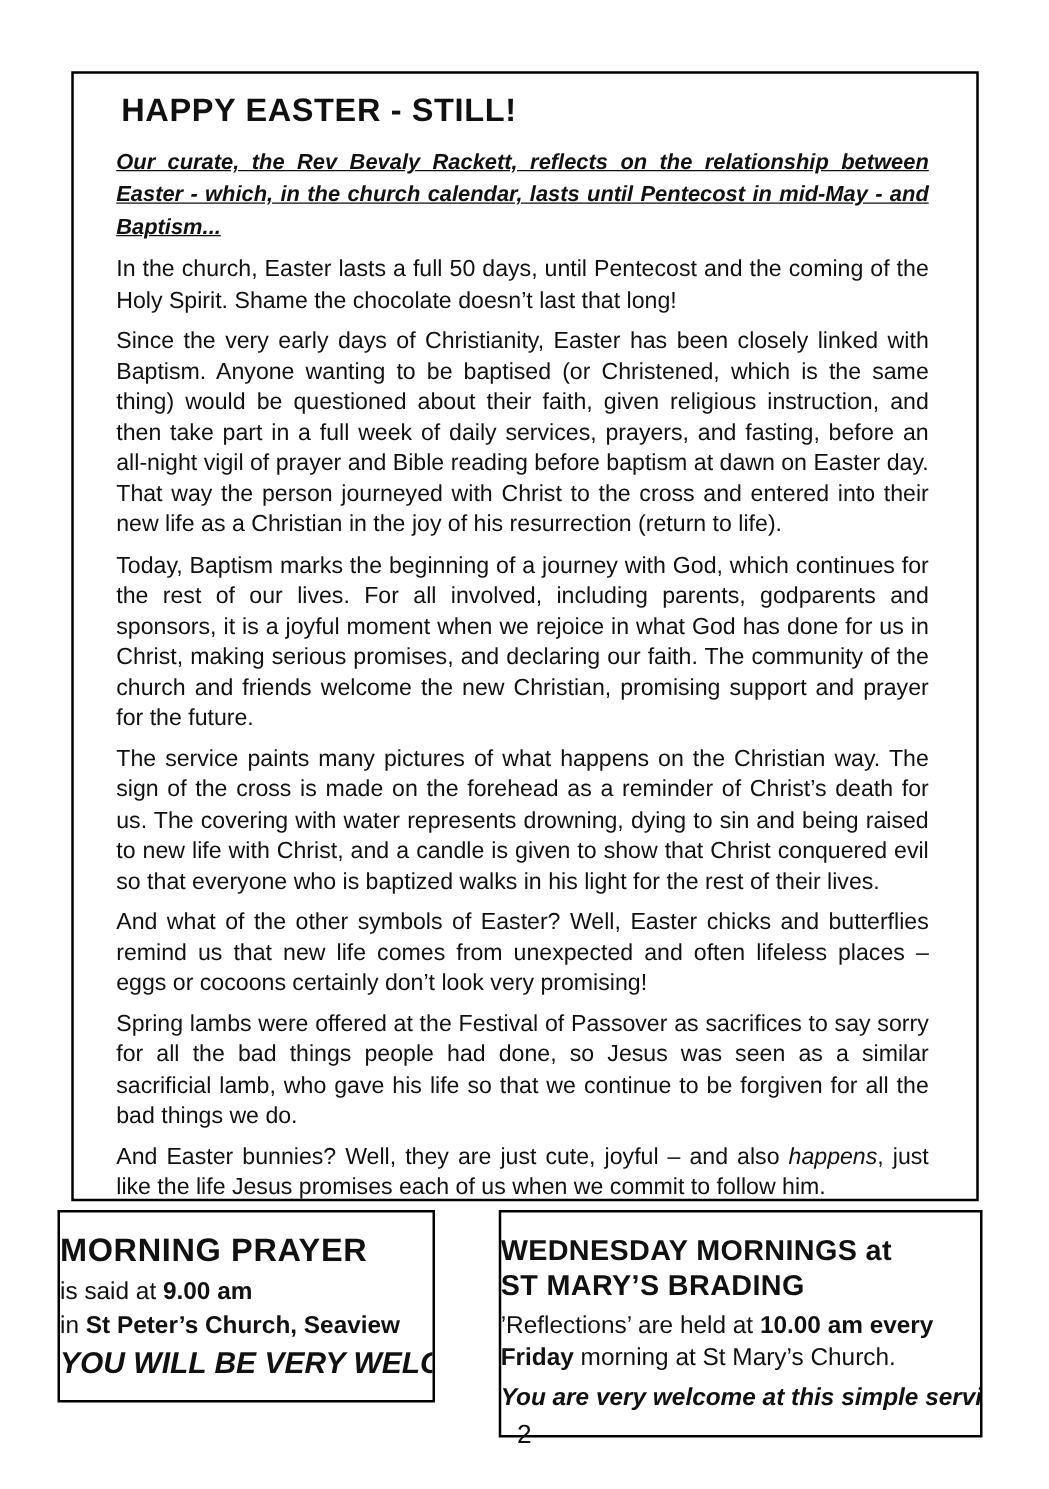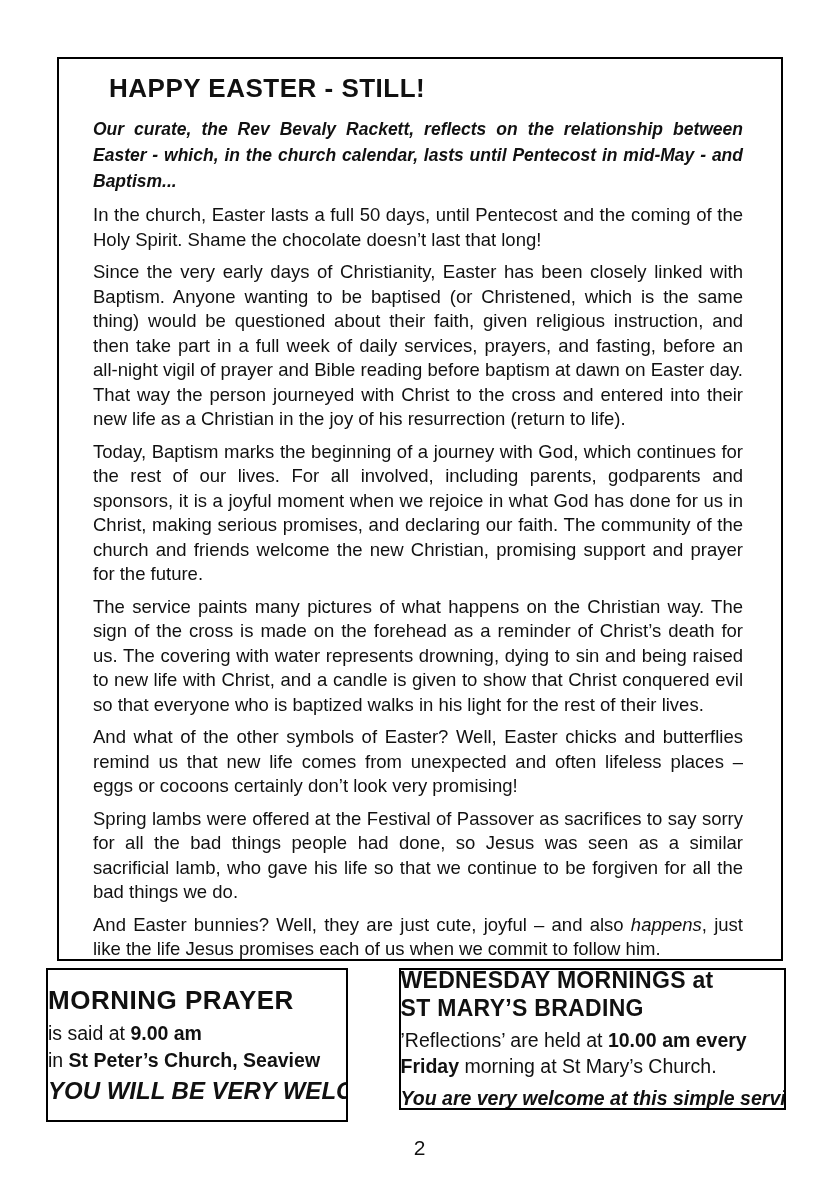--- a/index.html
+++ b/index.html
@@ -21,29 +21,30 @@
     box-sizing: border-box;
     border: 2px solid #000000;
     padding: 10px 38px 0 34px;
     overflow: hidden;
     background: #ffffff;
   }
   .article-title {
     font-size: 26px;
     font-weight: bold;
     letter-spacing: 0.5px;
-    margin: 4px 0 12px 16px;
+    margin: 4px 0 12px 4px;
   }
   .article-intro {
     font-size: 17.5px;
     font-weight: bold;
     font-style: italic;
     line-height: 26px;
     text-align: justify;
     margin: 0 0 9px 0;
+    text-decoration: underline;
   }
   .body-par {
     font-size: 18.5px;
     line-height: 24.5px;
     text-align: justify;
     margin: 0 0 8px 0;
   }
   .body-par em { font-style: italic; font-weight: normal; }
   .bottom-row {
     position: absolute;
@@ -57,21 +58,21 @@
     box-sizing: border-box;
     border: 2px solid #000000;
     background: #ffffff;
     text-align: left;
     display: flex;
     flex-direction: column;
     justify-content: center;
     overflow: hidden;
   }
   .box-left  { width: 319px; height: 154px; }
-  .box-right { width: 410px; height: 142px; margin-left: 40px; }
+  .box-right { width: 410px; height: 182px; margin-left: 40px; }
   .box-left h2 {
     font-size: 26px;
     font-weight: bold;
     letter-spacing: 0.5px;
     margin: 0 0 4px 0;
   }
   .box-right h2 {
     font-size: 23px;
     font-weight: bold;
     line-height: 28px;

